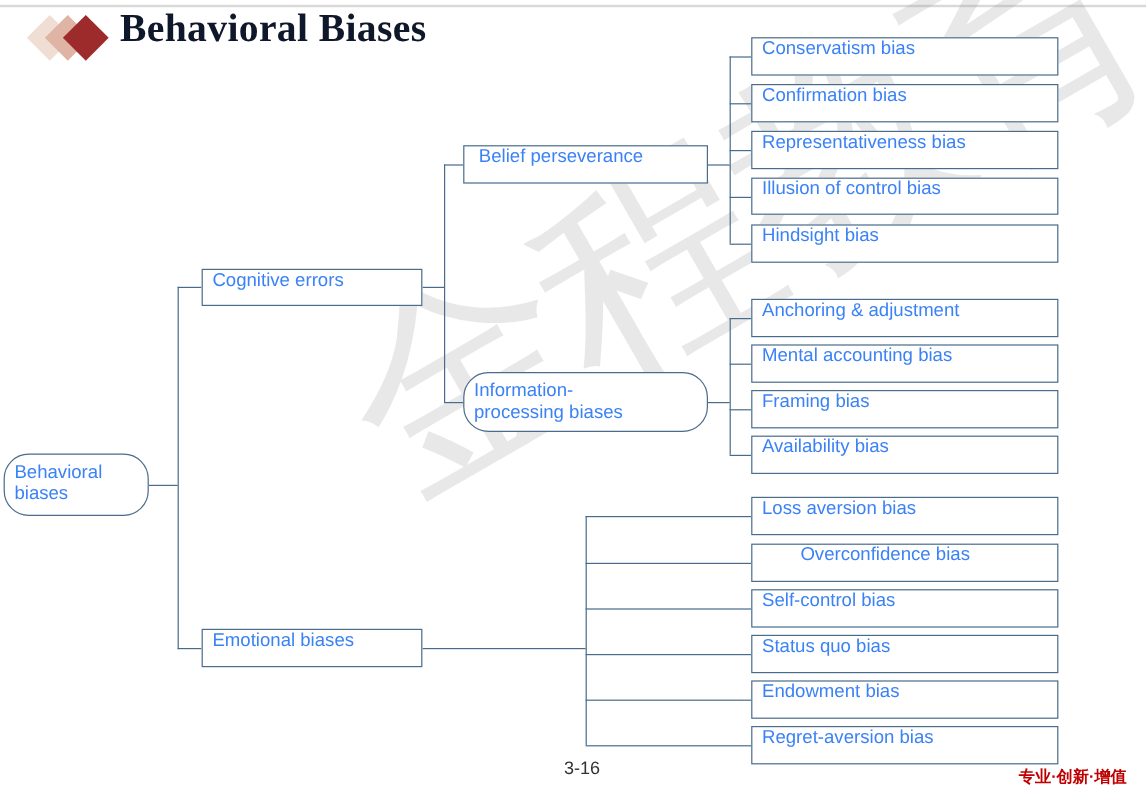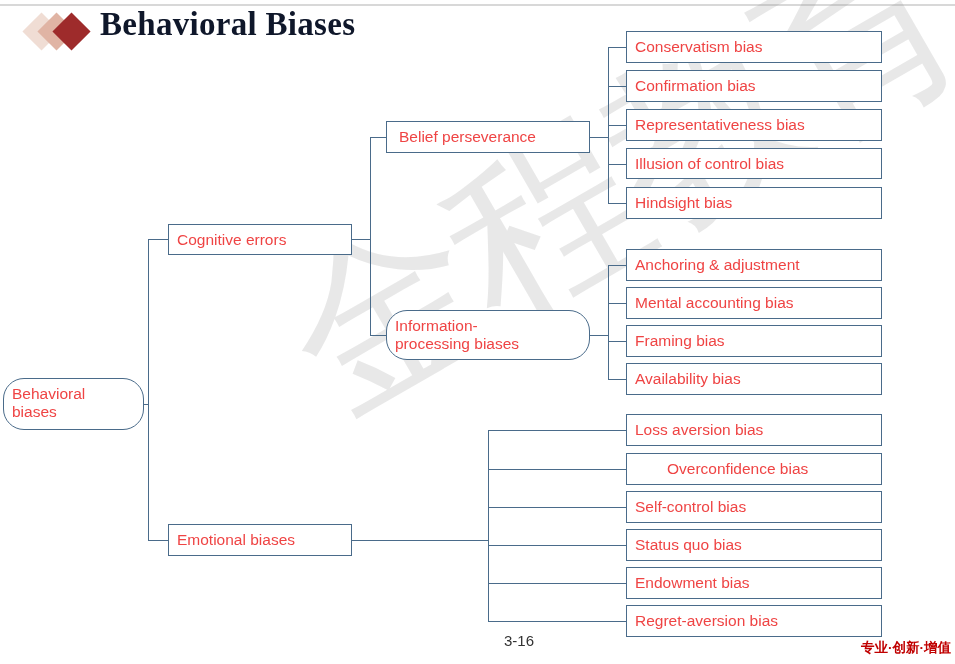--- a/index.html
+++ b/index.html
@@ -82,24 +82,24 @@
     user-select: none;
     white-space: nowrap;
   }
 
   
   .node {
     position: absolute;
     box-sizing: border-box;
     border: 1px solid #4a6b8a;
     background: #ffffff;
-    color: #ef4444;
+    color: #3b82f6;
     font-size: 15.5px;
     display: flex;
-    align-items: center;
+    align-items: flex-start;
     padding: 0 8px;
     line-height: 1.15;
     z-index: 3;
   }
   .node.two-line {
     display: block;
     padding-top: 6px;
     border-radius: 21px;
   }
   
@@ -111,25 +111,24 @@
   .line.h { height: 1px; }
   .line.v { width: 1px; }
 
   
   #page-number {
     position: absolute;
     left: 470px;
     top: 632px;
     font-size: 15px;
     color: #333333;
-    margin-left: 34px;
   }
   #footer-slogan {
     position: absolute;
-    right: 4px;
+    right: 16px;
     top: 639px;
     font-size: 13.5px;
     font-weight: bold;
     color: #c00000;
     white-space: nowrap;
   }
 </style>
 </head>
 <body>
 
@@ -174,21 +173,21 @@
 
   <div class="line h" style="left:352px; top:540px; width:136px;"></div>
   <div class="line v" style="left:488px; top:430px; height:191px;"></div>
   <div class="line h" style="left:488px; top:430px; width:138px;"></div>
   <div class="line h" style="left:488px; top:469px; width:138px;"></div>
   <div class="line h" style="left:488px; top:507px; width:138px;"></div>
   <div class="line h" style="left:488px; top:545px; width:138px;"></div>
   <div class="line h" style="left:488px; top:583px; width:138px;"></div>
   <div class="line h" style="left:488px; top:621px; width:138px;"></div>
 
-  <div class="node two-line" style="left:3px; top:378px; width:141px; height:52px;">
+  <div class="node two-line" style="left:3px; top:378px; width:121px; height:52px;">
     <div>Behavioral</div>
     <div>biases</div>
   </div>
 
   <div class="node" style="left:168px; top:224px; width:184px; height:31px;">
     <span>Cognitive errors</span>
   </div>
 
   <div class="node" style="left:168px; top:524px; width:184px; height:32px;">
     <span>Emotional biases</span>

